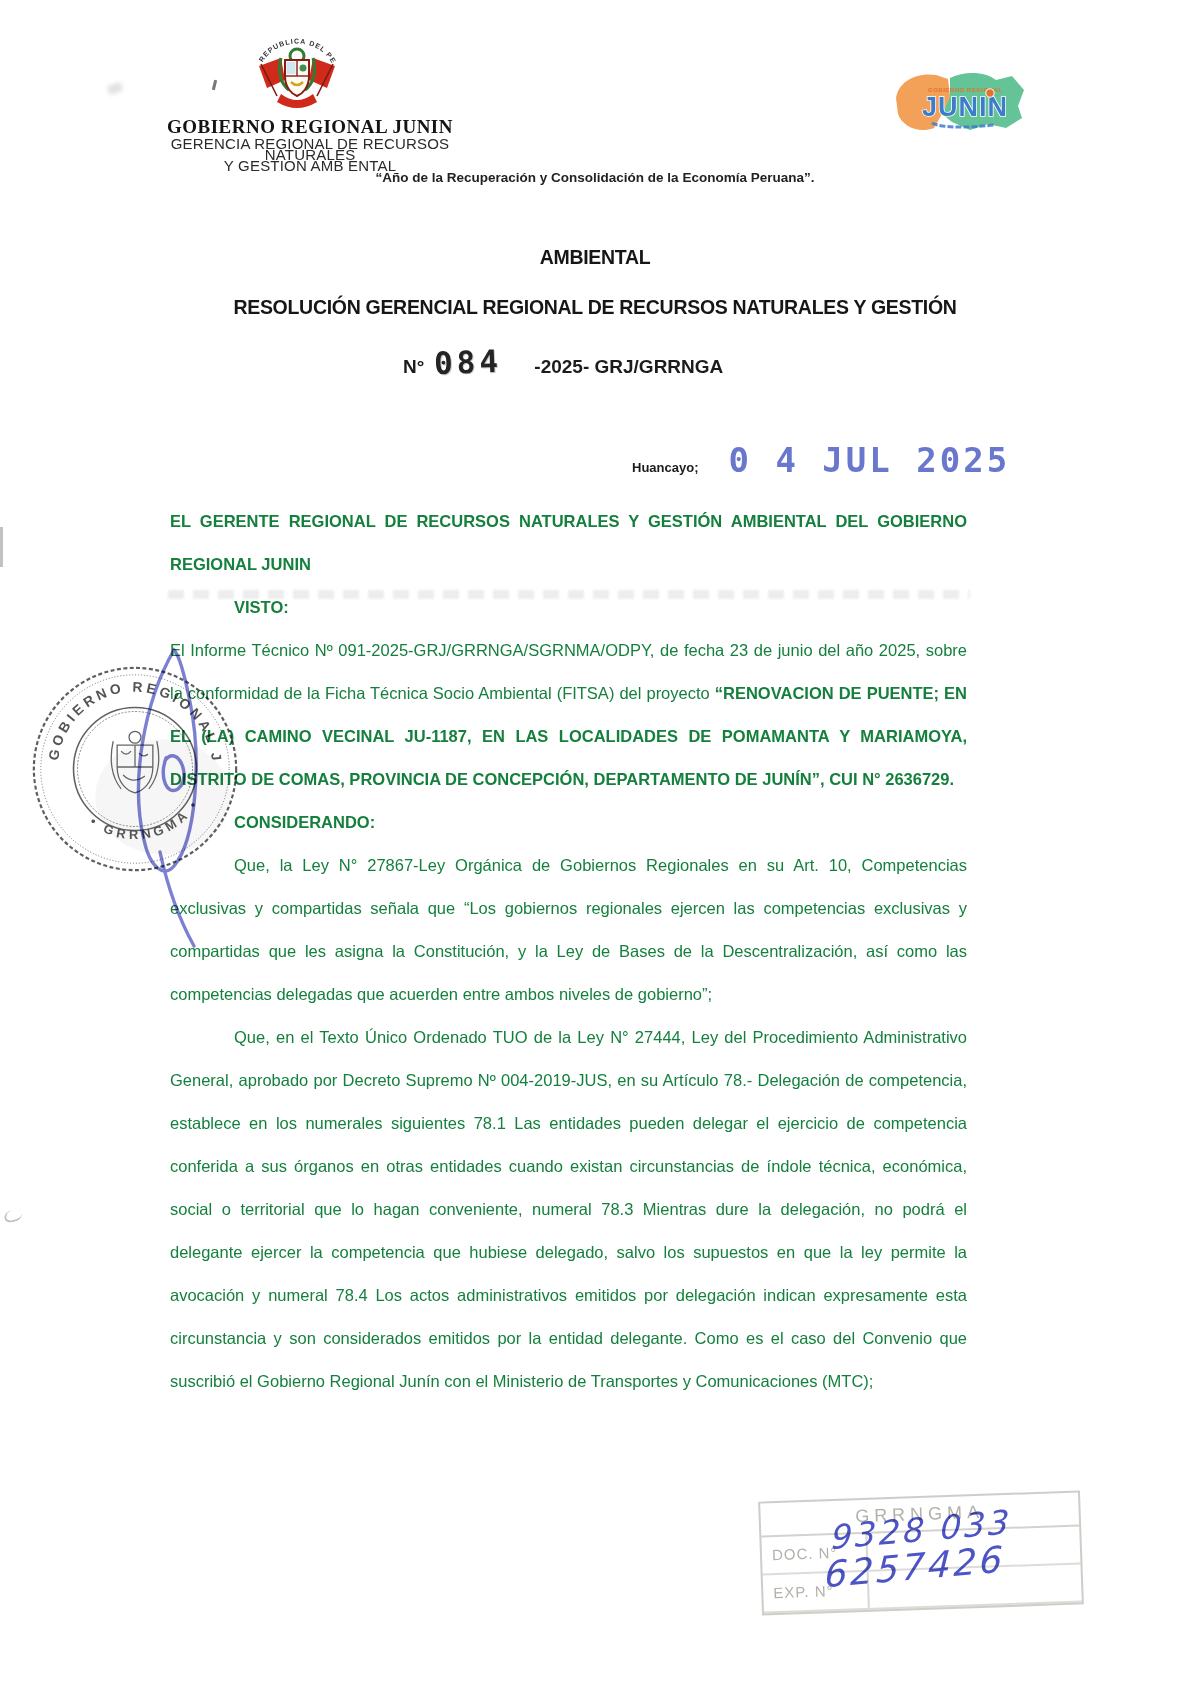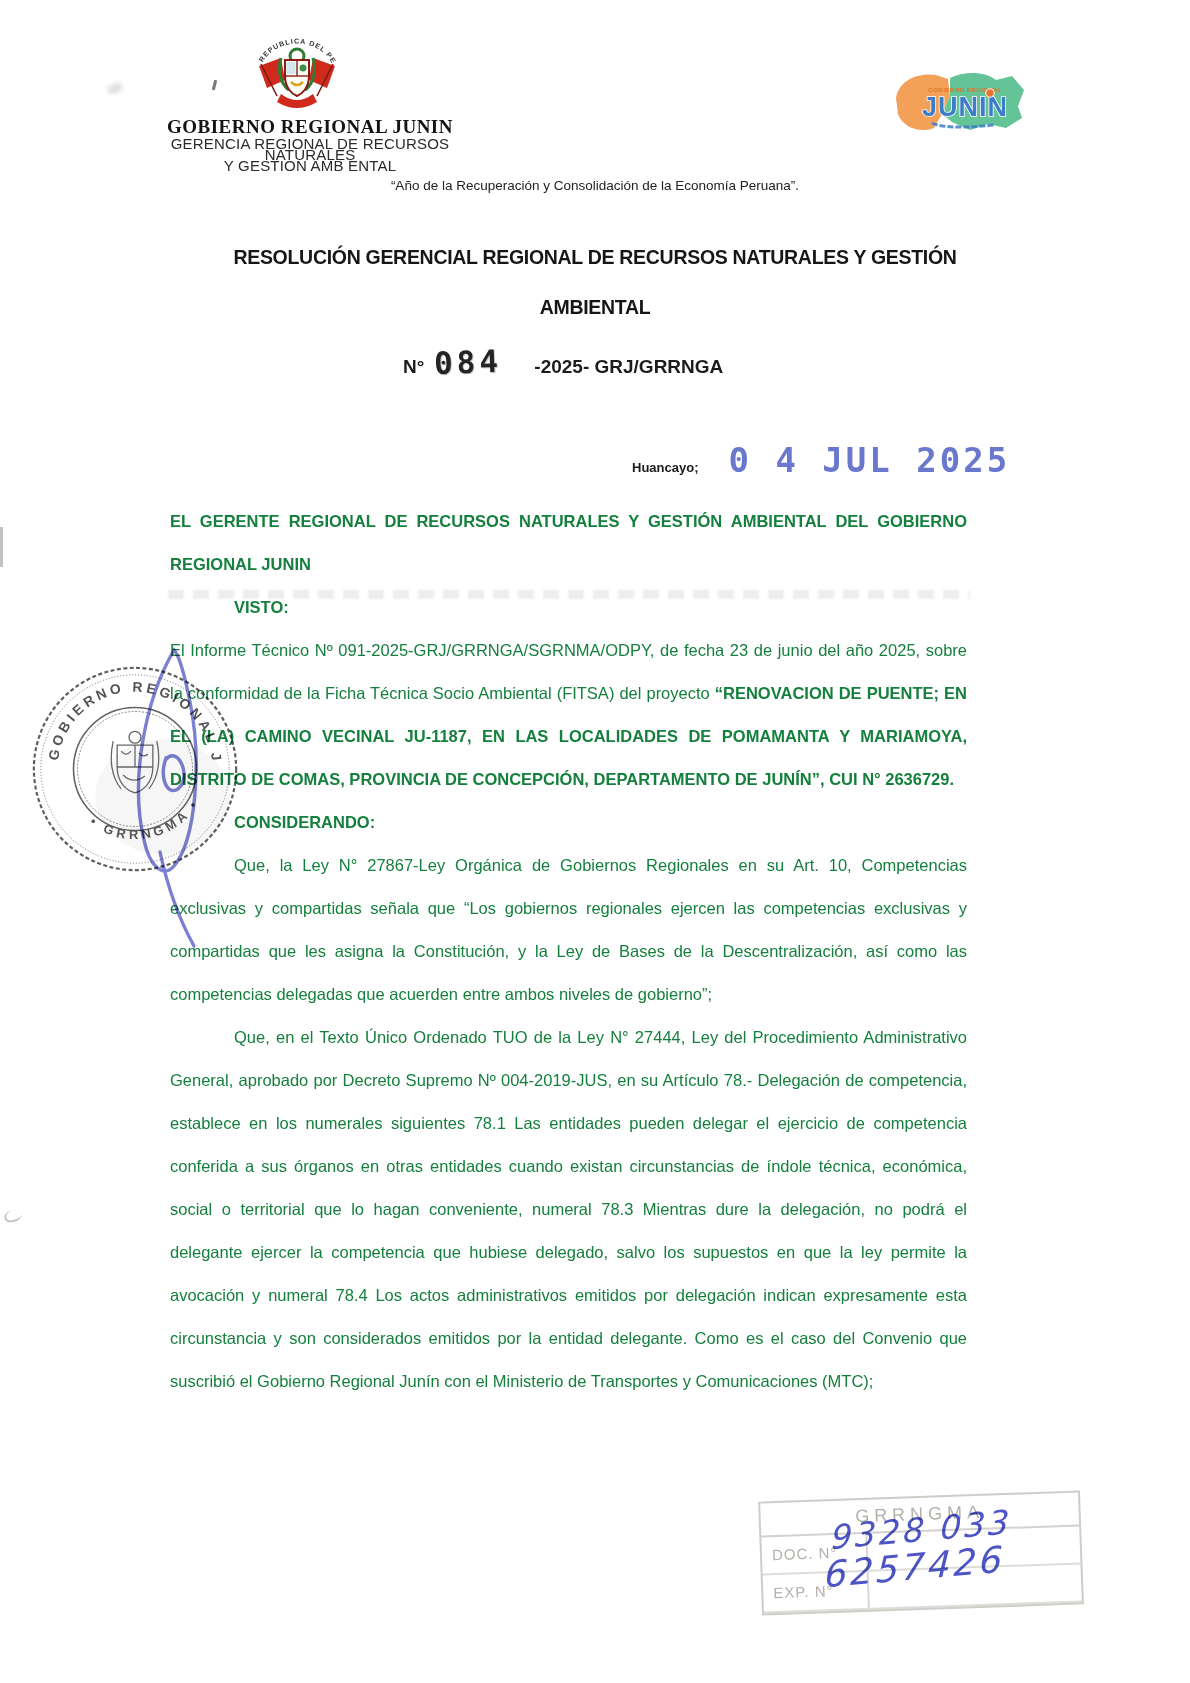--- a/index.html
+++ b/index.html
@@ -7,22 +7,22 @@
     position:relative;width:1190px;height:1683px;margin:0 auto;
     background:#ffffff;overflow:hidden;
     font-family:"Liberation Sans",sans-serif;color:#1c1c1c;
   }
   
   .crest{position:absolute;left:237px;top:24px;width:120px;height:104px;}
   .org-block{position:absolute;left:160px;top:116px;width:300px;text-align:center;}
   .org-name{font-family:"Liberation Serif",serif;font-weight:bold;font-size:19px;letter-spacing:.5px;color:#141414;}
   .org-sub{font-size:15px;line-height:11px;color:#2a2a2a;letter-spacing:.2px;}
   .junin-logo{position:absolute;left:890px;top:66px;width:140px;height:74px;}
-  .year-quote{position:absolute;left:0;top:178px;width:100%;text-align:center;
-    font-size:13.5px;font-weight:normal;color:#222;}
+  .year-quote{position:absolute;left:0;top:170px;width:100%;text-align:center;
+    font-size:13.5px;font-weight:bold;color:#222;}
   
   .doc-title{position:absolute;left:95px;top:232px;width:1000px;text-align:center;
     font-weight:bold;font-size:19.5px;letter-spacing:-0.3px;line-height:50px;color:#161616;}
   
   .number-line{position:absolute;left:403px;top:344px;display:flex;align-items:baseline;gap:10px;}
   .number-prefix{font-weight:bold;font-size:19px;}
   .stamped-number{font-family:"DejaVu Sans Mono",monospace;font-weight:bold;font-size:31px;
     letter-spacing:4px;color:#242424;transform:rotate(-2deg);
     text-shadow:0 0 1px rgba(255,255,255,.7),1px 1px 0 rgba(40,40,40,.25);}
   .number-suffix{font-weight:bold;font-size:19px;margin-left:22px;}
@@ -113,22 +113,22 @@
     <path d="M 60,12 C 76,4 96,6 106,14 L 122,10 134,24 128,40 132,52 116,62 98,58 80,64 62,56 52,48 60,30 Z" fill="#57BE8E" opacity=".92"></path>
     <text x="38" y="26" font-size="6" font-weight="bold" fill="#e0742a" letter-spacing=".5">GOBIERNO REGIONAL</text>
     <text x="32" y="50" font-size="27" font-weight="bold" fill="#3D7CC9" stroke="#ffffff" stroke-width="1.6" paint-order="stroke" letter-spacing="1">JUNIN</text>
     <circle cx="100" cy="27" r="4.2" fill="#e8702a" stroke="#fff" stroke-width="1"></circle>
     <path d="M 42,57 q 14,7 62,2" fill="none" stroke="#3D7CC9" stroke-width="3" stroke-dasharray="6 2" opacity=".85"></path>
   </svg>
 
   <div class="year-quote">“Año de la Recuperación y Consolidación de la Economía Peruana”.</div>
 
   <div class="doc-title">
+    <div>AMBIENTAL</div>
     <div>RESOLUCIÓN GERENCIAL REGIONAL DE RECURSOS NATURALES Y GESTIÓN</div>
-    <div>AMBIENTAL</div>
   </div>
 
   <div class="number-line">
     <span class="number-prefix">N°</span>
     <span class="stamped-number">084</span>
     <span class="number-suffix">-2025- GRJ/GRRNGA</span>
   </div>
 
   <div class="date-line">
     <span class="date-city">Huancayo;</span>

